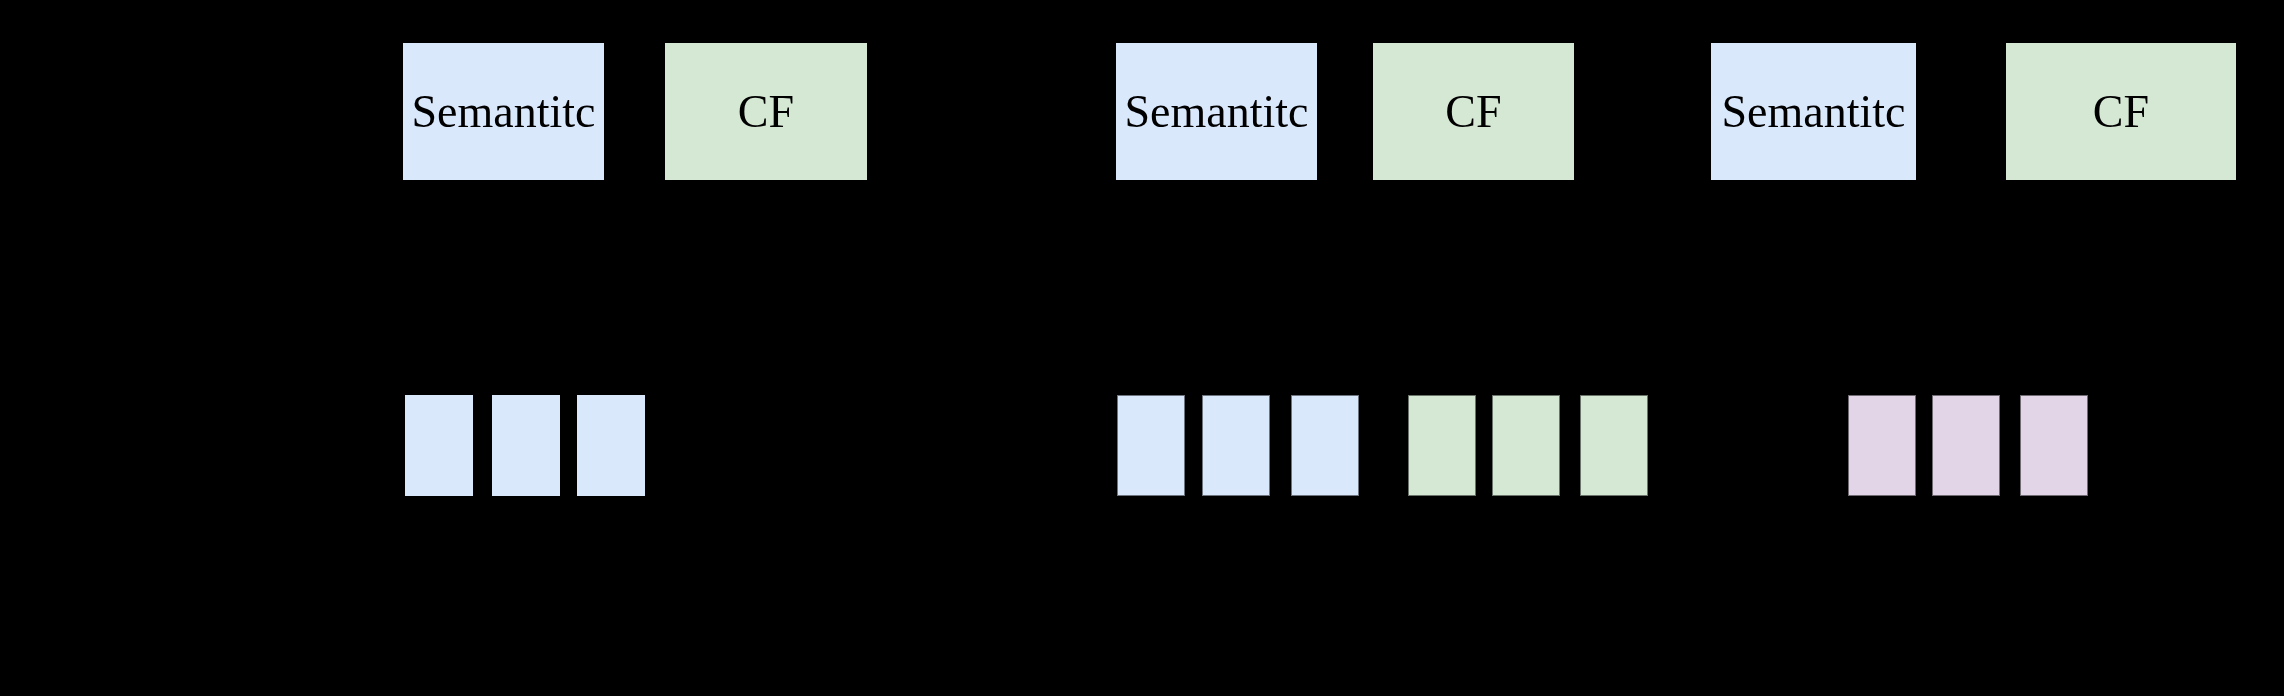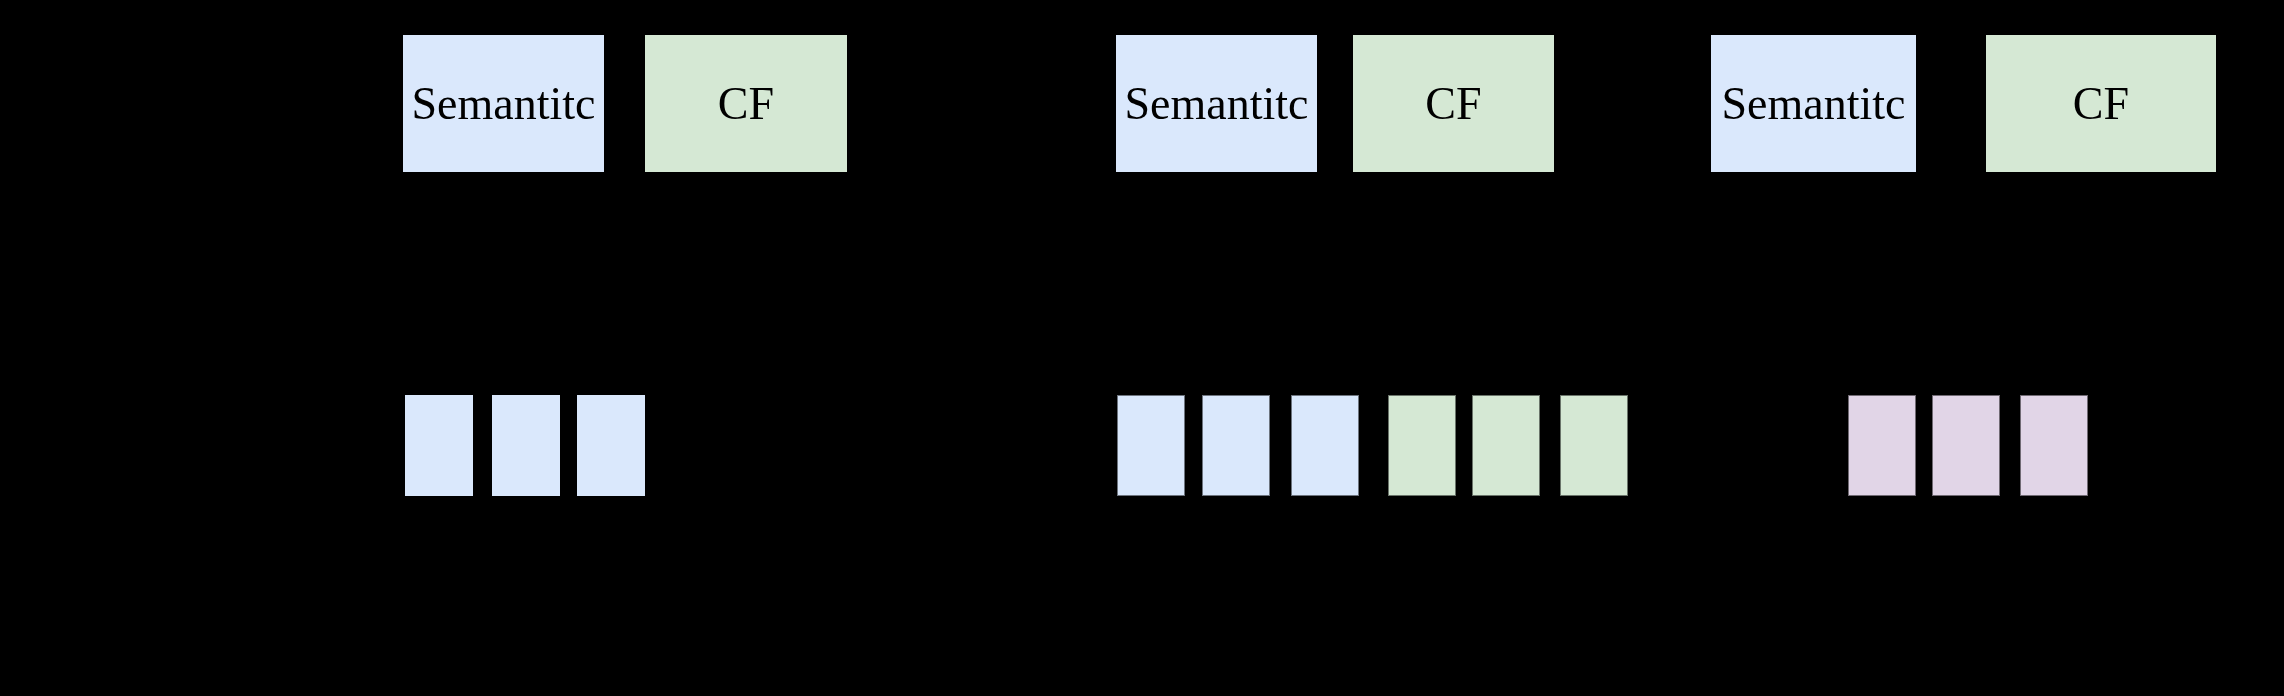--- a/index.html
+++ b/index.html
@@ -15,32 +15,32 @@
   .stage {
     position: relative;
     width: 2284px;
     height: 696px;
     background: var(--background);
     overflow: hidden;
     font-family: "Liberation Serif", "DejaVu Serif", serif;
   }
   .big-box {
     position: absolute;
-    top: 35px;
+    top: 43px;
     height: 137px;
     display: flex;
     align-items: center;
     justify-content: center;
     font-size: 46px;
     line-height: 1;
     color: var(--label_text);
     white-space: nowrap;
   }
   .fill-semantic { background: var(--semantic_fill); }
-  .fill-cf       { background: var(--cf_fill); }
+  .fill-cf       { background: var(--cf_fill); margin-left: 20px; }
   .fill-alt      { background: var(--alt_fill); }
   .token {
     position: absolute;
     top: 395px;
     width: 68px;
     height: 101px;
   }
   .token.bordered { border: 1px solid var(--token_border); }
 </style>
 </head>

